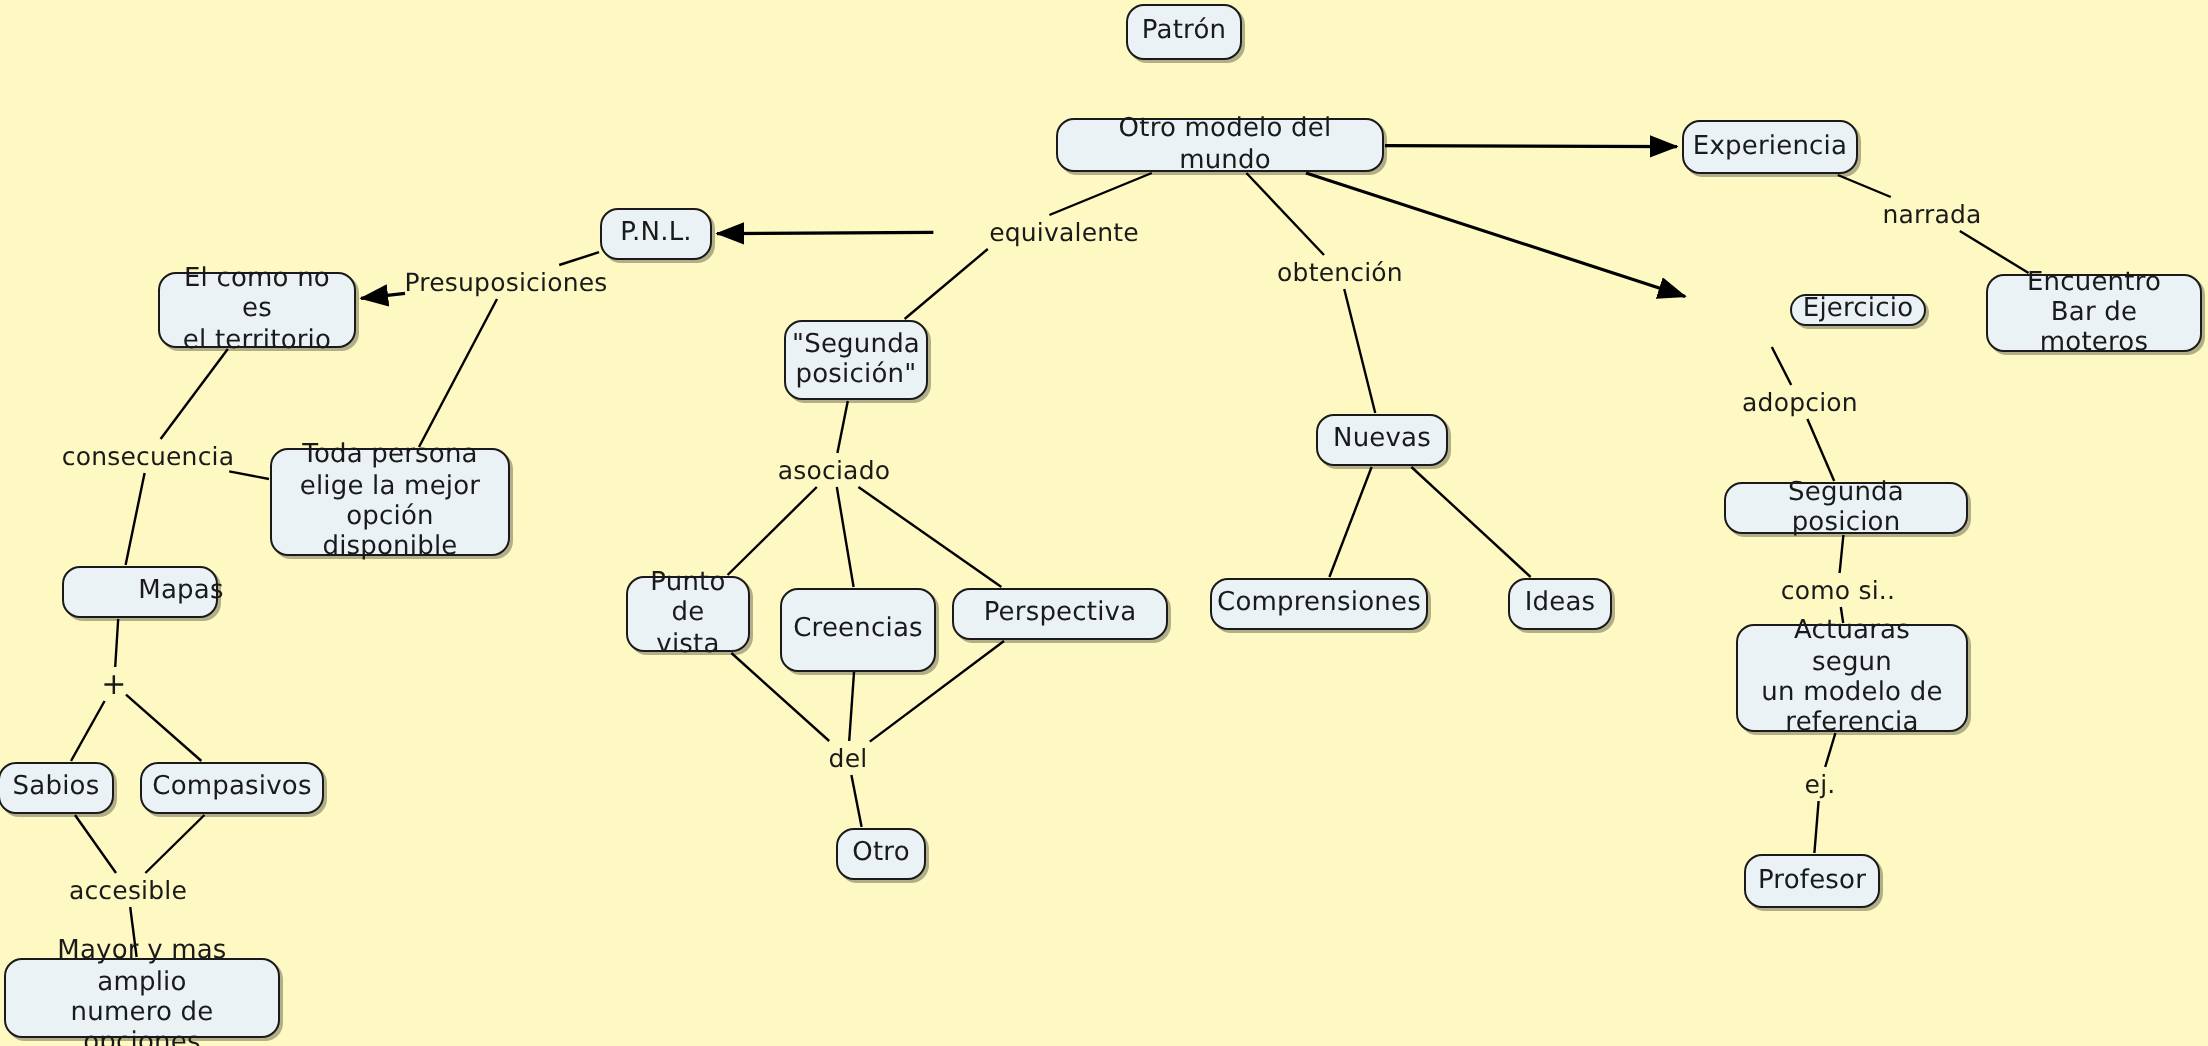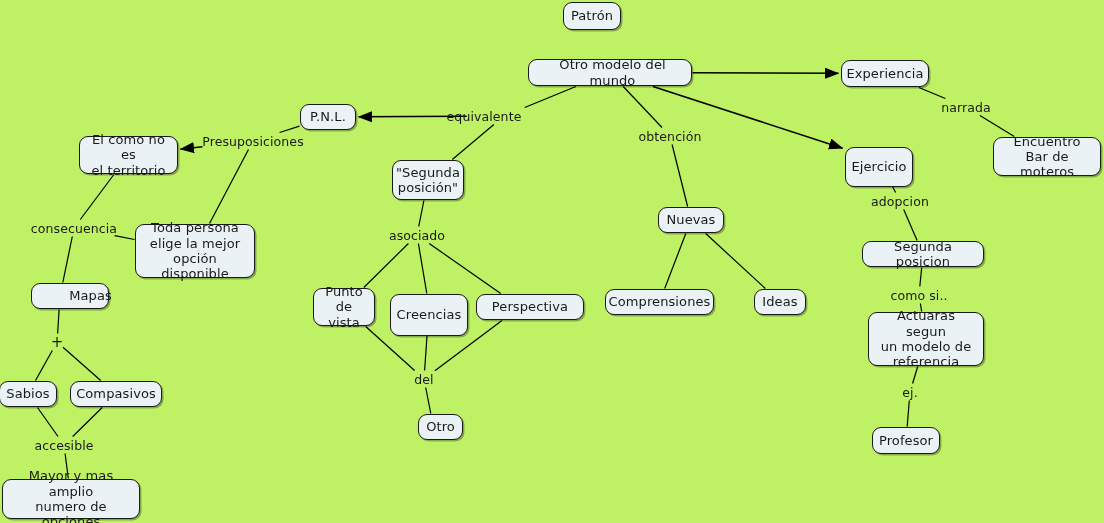--- a/index.html
+++ b/index.html
@@ -7,21 +7,21 @@
     padding: 0;
     background: #ffffff;
   }
   body {
     font-family: "DejaVu Sans", sans-serif;
   }
   #canvas {
     position: relative;
     width: 1104px;
     height: 523px;
-    background: #bef264;
+    background: #fef9c3;
     overflow: hidden;
   }
   #edges {
     position: absolute;
     left: 0;
     top: 0;
     width: 1104px;
     height: 523px;
   }
   .node {
@@ -126,29 +126,29 @@
       <div class="node" style="left: 392px; top: 160px; width: 72px; height: 40px;">"Segunda
 posición"</div>
       <div class="node" style="left: 313px; top: 288px; width: 62px; height: 38px;">Punto
 de vista</div>
       <div class="node" style="left: 390px; top: 294px; width: 78px; height: 42px; text-align: center;">Creencias</div>
       <div class="node" style="left: 476px; top: 294px; width: 108px; height: 26px;">Perspectiva</div>
       <div class="node" style="left: 418px; top: 414px; width: 45px; height: 26px;">Otro</div>
       <div class="node" style="left: 658px; top: 207px; width: 66px; height: 26px;">Nuevas</div>
       <div class="node" style="left: 605px; top: 289px; width: 109px; height: 26px;">Comprensiones</div>
       <div class="node" style="left: 754px; top: 289px; width: 52px; height: 26px;">Ideas</div>
-      <div class="node" style="left: 845px; top: 147px; width: 68px; height: 40px;">Ejercicio</div>
+      <div class="node" style="left: 895px; top: 147px; width: 68px; height: 16px;">Ejercicio</div>
       <div class="node" style="left: 862px; top: 241px; width: 122px; height: 26px;">Segunda posicion</div>
       <div class="node" style="left: 868px; top: 312px; width: 116px; height: 54px;">Actuaras segun
 un modelo de
 referencia</div>
       <div class="node" style="left: 872px; top: 427px; width: 68px; height: 27px;">Profesor</div>
     </div>
   <div id="label-layer">
-      <div class="link-label" style="left: 484px; top: 116px;">equivalente</div>
+      <div class="link-label" style="left: 532px; top: 116px;">equivalente</div>
       <div class="link-label" style="left: 253px; top: 141px;">Presuposiciones</div>
       <div class="link-label" style="left: 74px; top: 228px;">consecuencia</div>
       <div class="link-label plus-label" style="left: 57px; top: 342px;">+</div>
       <div class="link-label" style="left: 64px; top: 445px;">accesible</div>
       <div class="link-label" style="left: 417px; top: 235px;">asociado</div>
       <div class="link-label" style="left: 424px; top: 379px;">del</div>
       <div class="link-label" style="left: 670px; top: 136px;">obtención</div>
       <div class="link-label" style="left: 966px; top: 107px;">narrada</div>
       <div class="link-label" style="left: 900px; top: 201px;">adopcion</div>
       <div class="link-label" style="left: 919px; top: 295px;">como si..</div>

